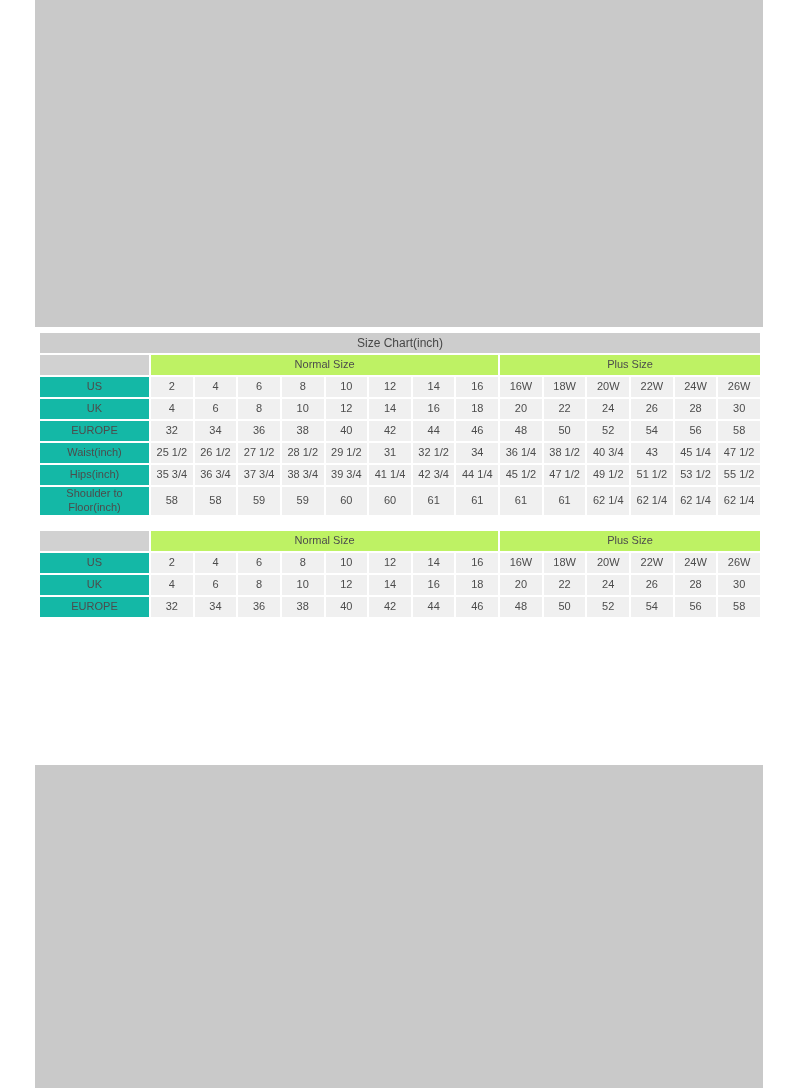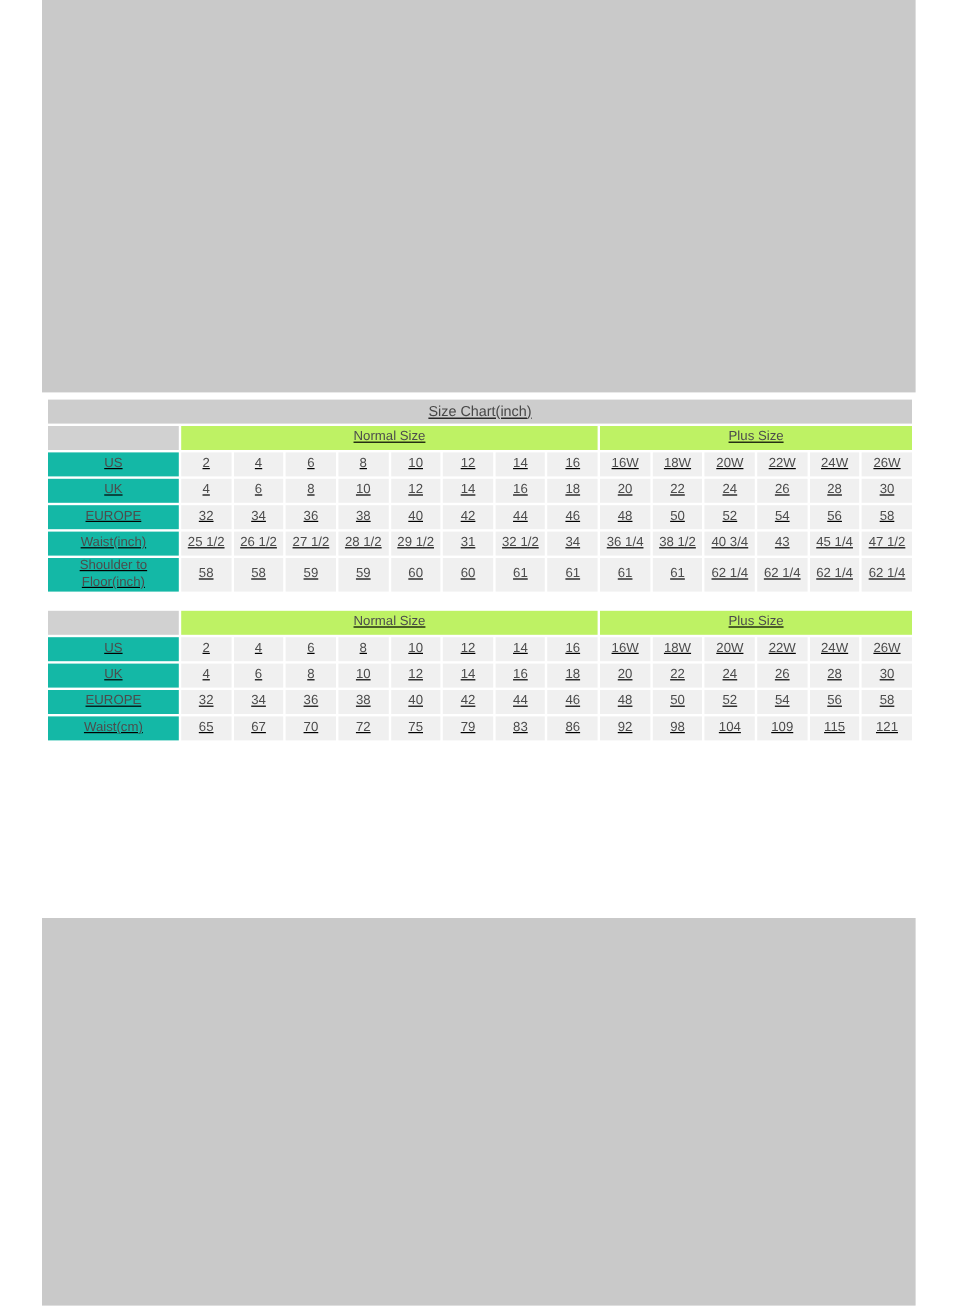--- a/index.html
+++ b/index.html
@@ -23,21 +23,20 @@
     background: #c9c9c9;
   }
   .gray-block.top    { top: 0;     height: 327px; }
   .gray-block.bottom { top: 765px; height: 323px; }
 
   .charts-area {
     position: absolute;
     left: 38px;
     top: 331px;
     width: 724px;
-    text-decoration: underline;
   }
   table.size-table {
     width: 100%;
     table-layout: fixed;
     border-collapse: separate;
     border-spacing: 2px;
     background: #ffffff;
     font-family: "Liberation Sans", sans-serif;
     font-size: 11px;
     color: #4c4c4c;
@@ -156,20 +155,37 @@
             <td class="data-cell">32 1/2</td>
             <td class="data-cell">34</td>
             <td class="data-cell">36 1/4</td>
             <td class="data-cell">38 1/2</td>
             <td class="data-cell">40 3/4</td>
             <td class="data-cell">43</td>
             <td class="data-cell">45 1/4</td>
             <td class="data-cell">47 1/2</td>
           </tr>
           <tr>
+            <td class="label-cell">Hips(inch)</td>
+            <td class="data-cell">35 3/4</td>
+            <td class="data-cell">36 3/4</td>
+            <td class="data-cell">37 3/4</td>
+            <td class="data-cell">38 3/4</td>
+            <td class="data-cell">39 3/4</td>
+            <td class="data-cell">41 1/4</td>
+            <td class="data-cell">42 3/4</td>
+            <td class="data-cell">44 1/4</td>
+            <td class="data-cell">45 1/2</td>
+            <td class="data-cell">47 1/2</td>
+            <td class="data-cell">49 1/2</td>
+            <td class="data-cell">51 1/2</td>
+            <td class="data-cell">53 1/2</td>
+            <td class="data-cell">55 1/2</td>
+          </tr>
+          <tr>
             <td class="label-cell">Shoulder to Floor(inch)</td>
             <td class="data-cell">58</td>
             <td class="data-cell">58</td>
             <td class="data-cell">59</td>
             <td class="data-cell">59</td>
             <td class="data-cell">60</td>
             <td class="data-cell">60</td>
             <td class="data-cell">61</td>
             <td class="data-cell">61</td>
             <td class="data-cell">61</td>
@@ -249,34 +265,17 @@
             <td class="data-cell">42</td>
             <td class="data-cell">44</td>
             <td class="data-cell">46</td>
             <td class="data-cell">48</td>
             <td class="data-cell">50</td>
             <td class="data-cell">52</td>
             <td class="data-cell">54</td>
             <td class="data-cell">56</td>
             <td class="data-cell">58</td>
           </tr>
-          <tr>
-            <td class="label-cell">Waist(cm)</td>
-            <td class="data-cell">65</td>
-            <td class="data-cell">67</td>
-            <td class="data-cell">70</td>
-            <td class="data-cell">72</td>
-            <td class="data-cell">75</td>
-            <td class="data-cell">79</td>
-            <td class="data-cell">83</td>
-            <td class="data-cell">86</td>
-            <td class="data-cell">92</td>
-            <td class="data-cell">98</td>
-            <td class="data-cell">104</td>
-            <td class="data-cell">109</td>
-            <td class="data-cell">115</td>
-            <td class="data-cell">121</td>
-          </tr>
         </tbody>
       </table>
     </div>
   <div class="gray-block bottom"></div>
 </div>
 
 </body></html>

